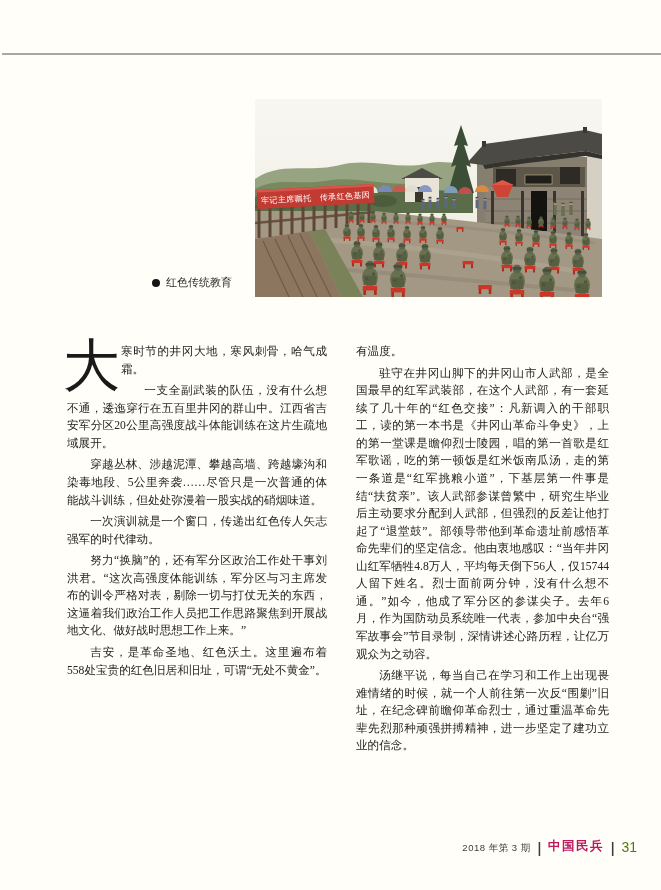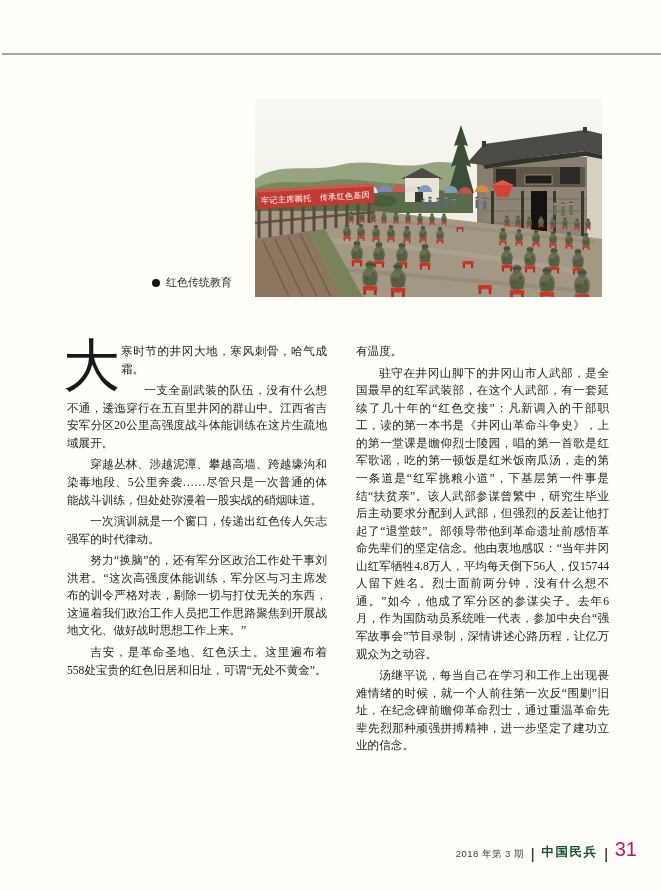--- a/index.html
+++ b/index.html
@@ -16,22 +16,22 @@
   .col p{margin:4px;padding:0;text-indent:2em;}
   .col p.noindent{text-indent:0;}
   .col-left{left:63px;width:268px;}
   .col-right{left:352px;width:261px;}
   .dropcap{float:left;width:54px;font-size:57px;line-height:50px;margin:2px 4px 0 0;
            color:#1a1a1a;font-family:"Liberation Serif", serif;}
   .footer{position:absolute;right:24px;top:838px;display:flex;align-items:flex-end;gap:7px;
           font-family:"Liberation Sans", sans-serif;color:#333;}
   .footer .issue{font-size:9.5px;letter-spacing:.5px;color:#3c3c3c;}
   .footer .sep{font-size:12px;font-weight:bold;color:#3a3a3a;transform:scaleY(1.15);}
-  .footer .mag{font-size:12.5px;font-weight:bold;letter-spacing:1.5px;color:#14532d;}
-  .footer .pagenum{font-size:20px;color:#be185d;}
+  .footer .mag{font-size:12.5px;font-weight:bold;letter-spacing:1.5px;color:#be185d;}
+  .footer .pagenum{font-size:14px;color:#4d7c0f;}
 </style>
 </head>
 <body>
 
 <div class="page">
 
   <div class="top-rule"></div>
 
   <div class="photo-wrap">
     <svg viewBox="0 0 347 198" preserveAspectRatio="none">

